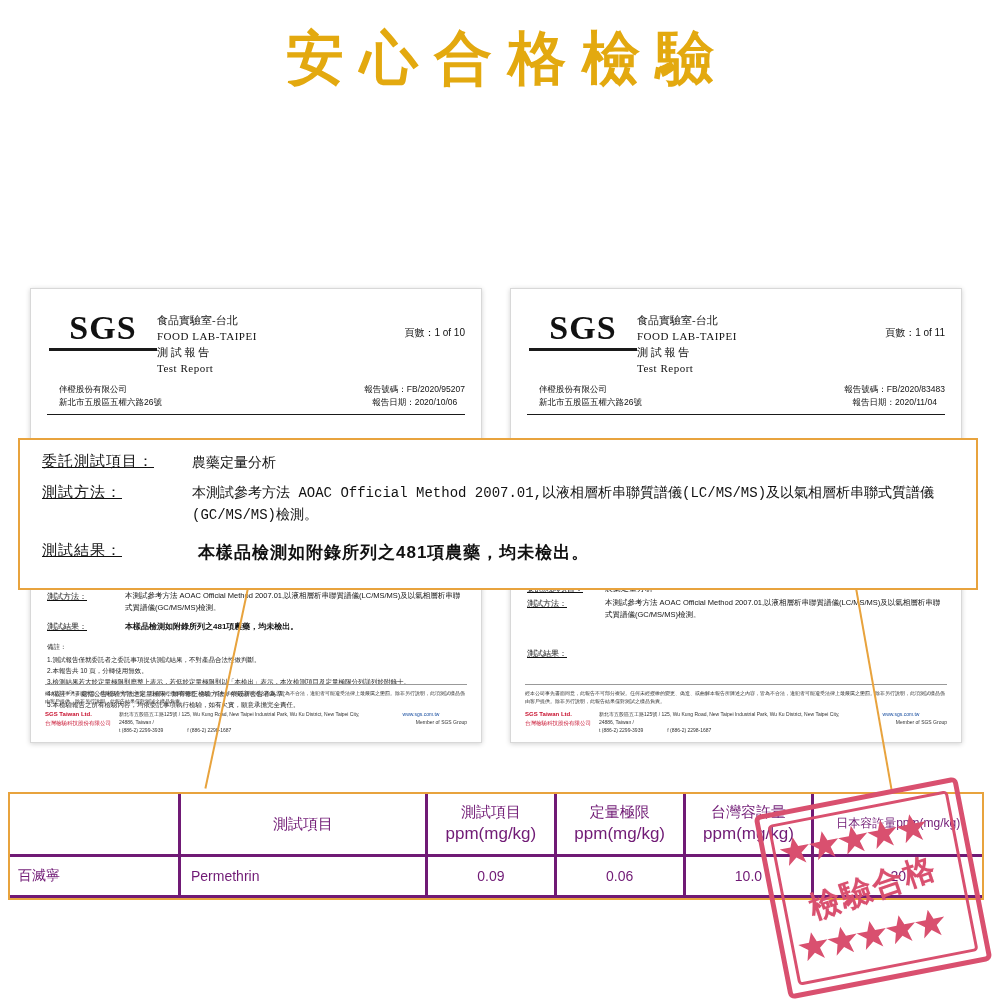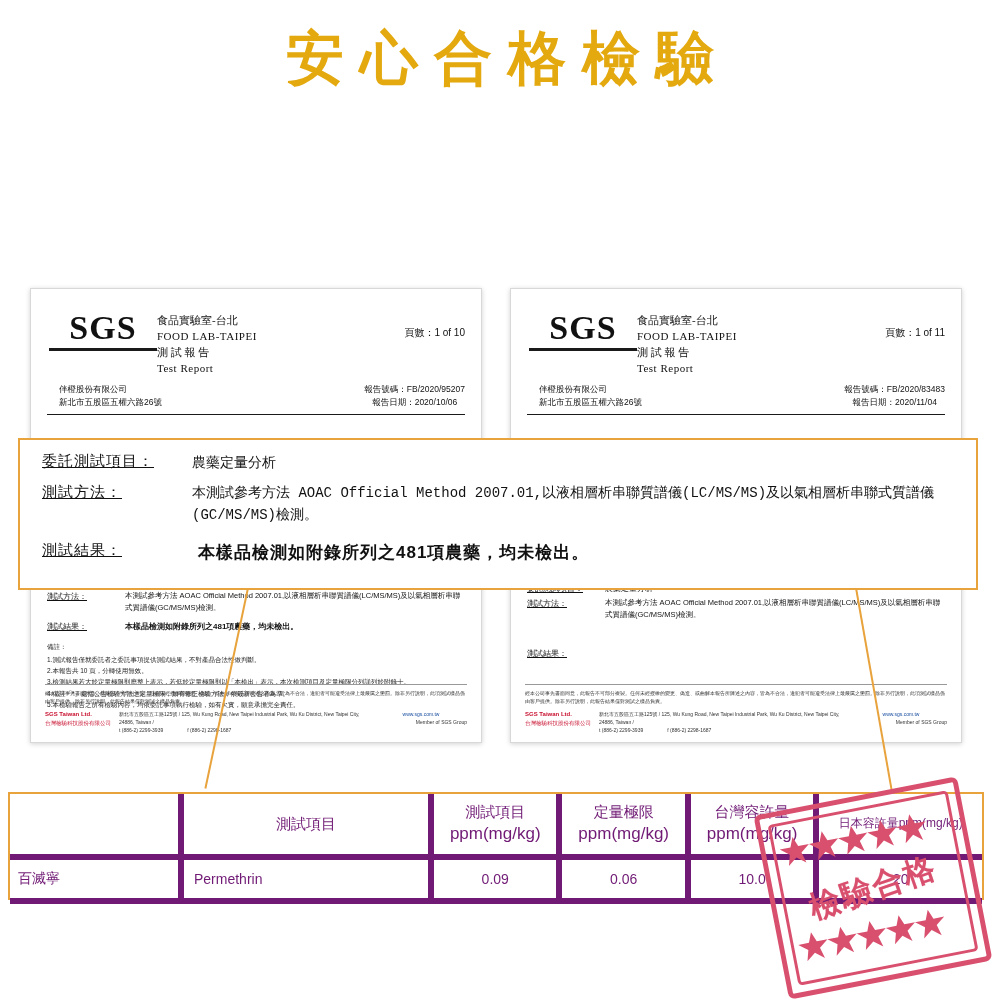--- a/index.html
+++ b/index.html
@@ -224,21 +224,21 @@
   }
   table.result-table {
     width: 100%;
     height: 100%;
     border-collapse: collapse;
     font-size: 14px;
     color: #701a75;
   }
   table.result-table th,
   table.result-table td {
-    border: 6px solid #701a75;
+    border: 3px solid #701a75;
     text-align: center;
     padding: 2px 4px;
   }
   table.result-table thead th {
     font-weight: normal;
     line-height: 1.4;
     height: 56px;
   }
   table.result-table thead th .l1 { display: block; font-size: 15px; }
   table.result-table thead th .l2 { display: block; font-size: 17px; }

